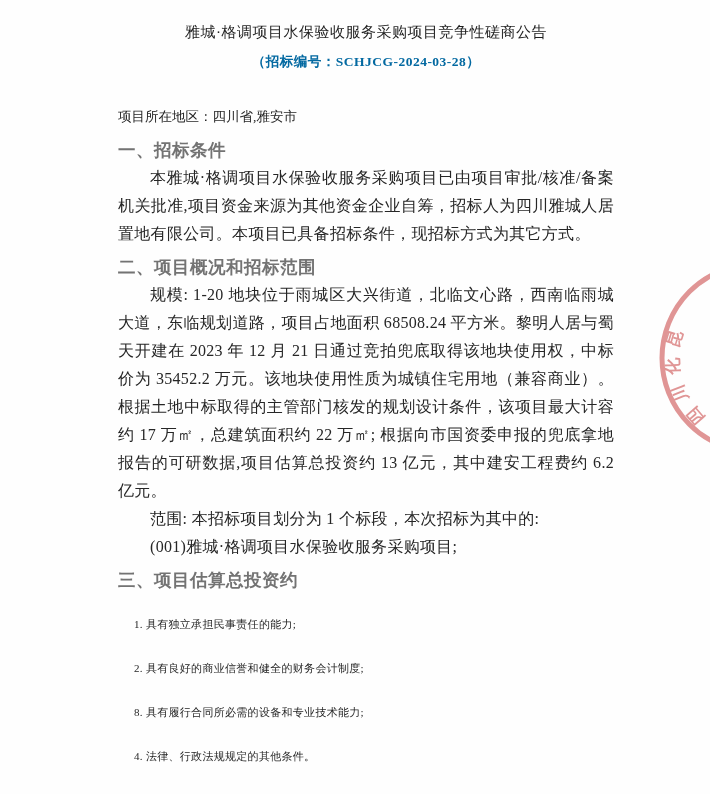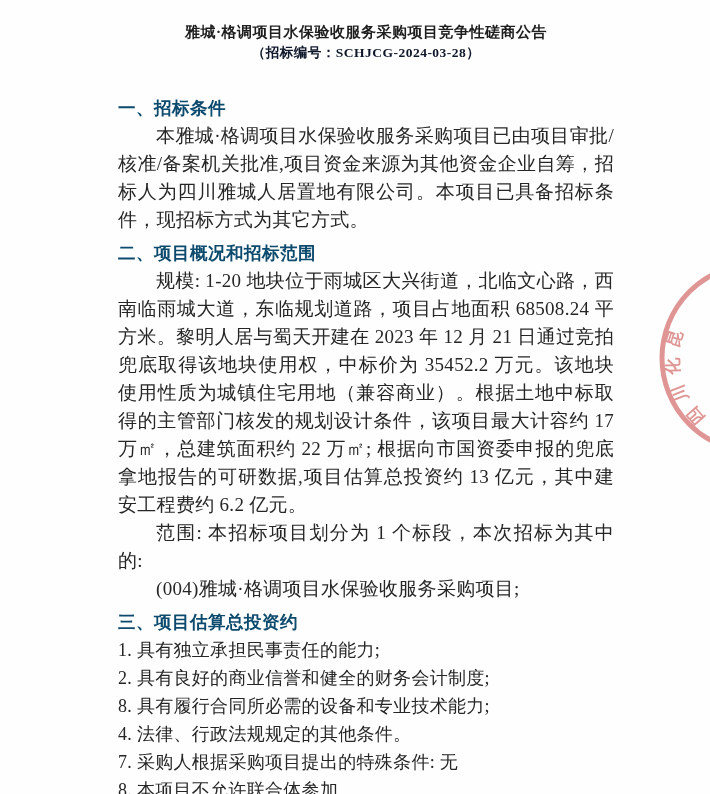--- a/index.html
+++ b/index.html
@@ -17,61 +17,61 @@
     font-family: "Liberation Serif", "DejaVu Serif", serif;
     color: #262626;
   }
   .doc {
     position: absolute;
     top: 0; left: 0; right: 0; bottom: 0;
     padding: 22px 96px 0 118px;
   }
   .title {
     font-size: 15px;
-    font-weight: 700;
+    font-weight: 400;
     text-align: center;
     line-height: 20px;
     letter-spacing: 0.5px;
-    margin: 0 0 1px 0;
+    margin: 0 0 10px 0;
     color: #1e1e1e;
   }
   .subtitle {
     font-size: 13.5px;
     font-weight: 600;
     text-align: center;
     line-height: 20px;
     letter-spacing: 0.5px;
     margin: 0 0 31px 0;
-    color: #0f172a;
+    color: #0369a1;
   }
   .line {
     font-size: 13.5px;
     line-height: 28px;
     margin: 0;
   }
   .sec-heading {
     font-size: 17.5px;
     font-weight: 700;
     line-height: 28px;
     margin: 5px 0 0 0;
-    color: #0c4a6e;
+    color: #737373;
     letter-spacing: 0.5px;
   }
   .para {
-    font-size: 19px;
+    font-size: 16px;
     line-height: 28px;
     text-align: justify;
     text-indent: 2em;
     margin: 0;
     letter-spacing: 0.3px;
   }
   .item {
-    font-size: 18px;
+    font-size: 11px;
     line-height: 28px;
-    margin: 0;
+    margin: 16px;
     letter-spacing: 0.3px;
   }
   .seal {
     position: absolute;
     left: 656px;
     top: 258px;
     width: 200px;
     height: 200px;
     opacity: 0.8;
     pointer-events: none;
@@ -80,28 +80,29 @@
 </head>
 <body>
 
 <div class="page">
   <div class="doc">
 
     <div class="title">雅城·格调项目水保验收服务采购项目竞争性磋商公告</div>
 
     <div class="subtitle">（招标编号：SCHJCG-2024-03-28）</div>
 
+    <div class="line">项目所在地区：四川省,雅安市</div>
 
     <div class="sec-heading">一、招标条件</div>
     <p class="para">本雅城·格调项目水保验收服务采购项目已由项目审批/核准/备案机关批准,项目资金来源为其他资金企业自筹，招标人为四川雅城人居置地有限公司。本项目已具备招标条件，现招标方式为其它方式。</p>
 
     <div class="sec-heading">二、项目概况和招标范围</div>
     <p class="para">规模: 1-20 地块位于雨城区大兴街道，北临文心路，西南临雨城大道，东临规划道路，项目占地面积 68508.24 平方米。黎明人居与蜀天开建在 2023 年 12 月 21 日通过竞拍兜底取得该地块使用权，中标价为 35452.2 万元。该地块使用性质为城镇住宅用地（兼容商业）。根据土地中标取得的主管部门核发的规划设计条件，该项目最大计容约 17 万㎡，总建筑面积约 22 万㎡; 根据向市国资委申报的兜底拿地报告的可研数据,项目估算总投资约 13 亿元，其中建安工程费约 6.2 亿元。</p>
     <p class="para">范围: 本招标项目划分为 1 个标段，本次招标为其中的:</p>
-    <p class="para">(004)雅城·格调项目水保验收服务采购项目;</p>
+    <p class="para">(001)雅城·格调项目水保验收服务采购项目;</p>
 
     <div class="sec-heading">三、项目估算总投资约</div>
 
     <div class="item">1. 具有独立承担民事责任的能力;</div>
     <div class="item">2. 具有良好的商业信誉和健全的财务会计制度;</div>
     <div class="item">8. 具有履行合同所必需的设备和专业技术能力;</div>
     <div class="item">4. 法律、行政法规规定的其他条件。</div>
     <div class="item">7. 采购人根据采购项目提出的特殊条件: 无</div>
     <div class="item">8. 本项目不允许联合体参加。</div>
 

